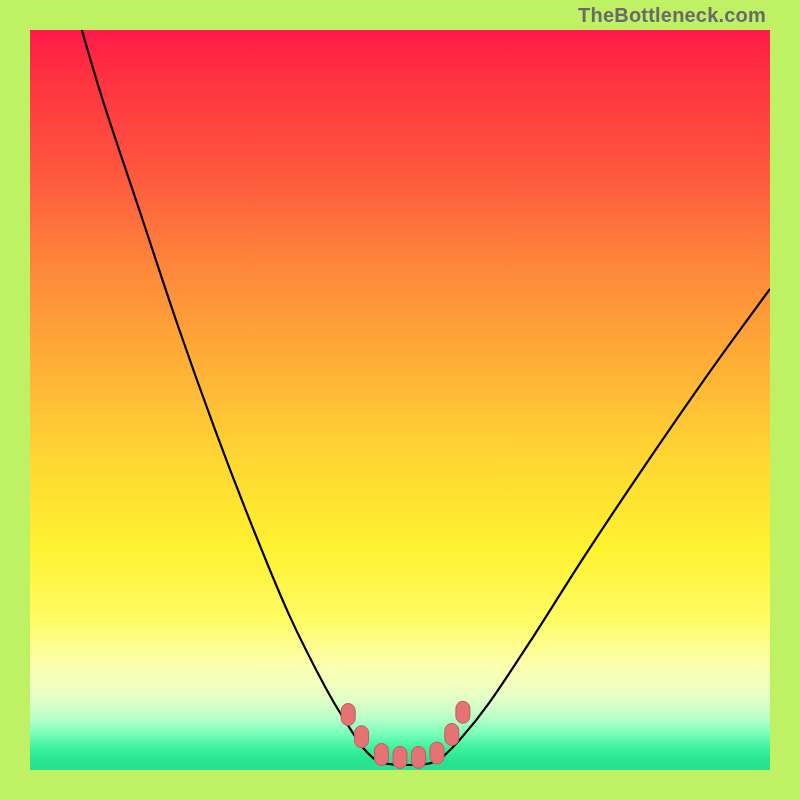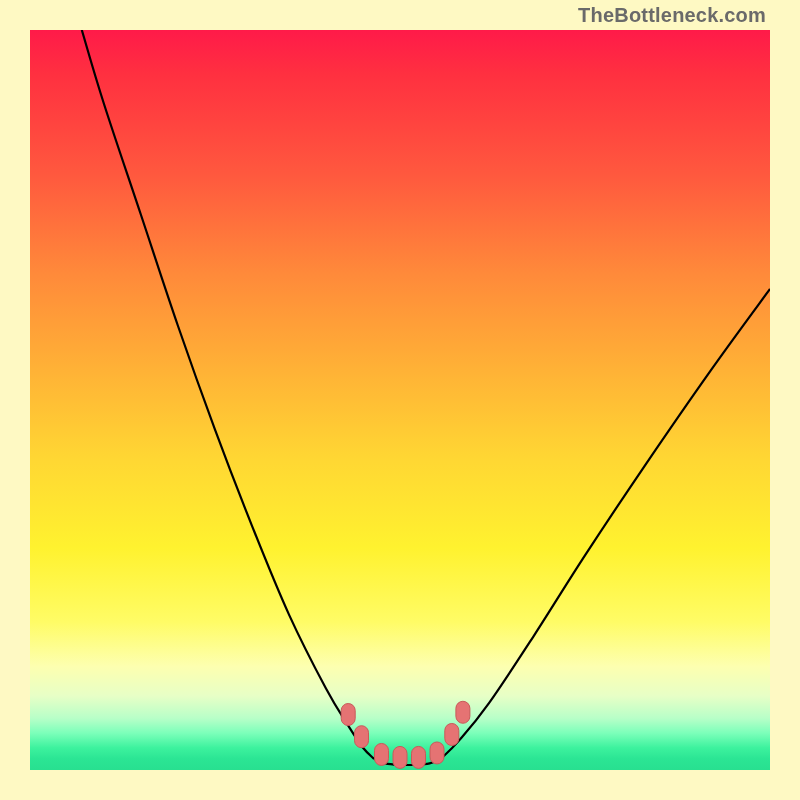--- a/index.html
+++ b/index.html
@@ -9,21 +9,21 @@
     height: 800px;
     background: #000;
     overflow: hidden;
   }
   .frame {
     position: absolute;
     left: 0;
     top: 0;
     width: 800px;
     height: 800px;
-    background: #fef9c3;
+    background: #bef264;
   }
   .plot-area {
     position: absolute;
     left: 30px;
     top: 30px;
     width: 740px;
     height: 740px;
     background: linear-gradient(to bottom,
       #ff1a49 0%,
       #ff3040 6%,

